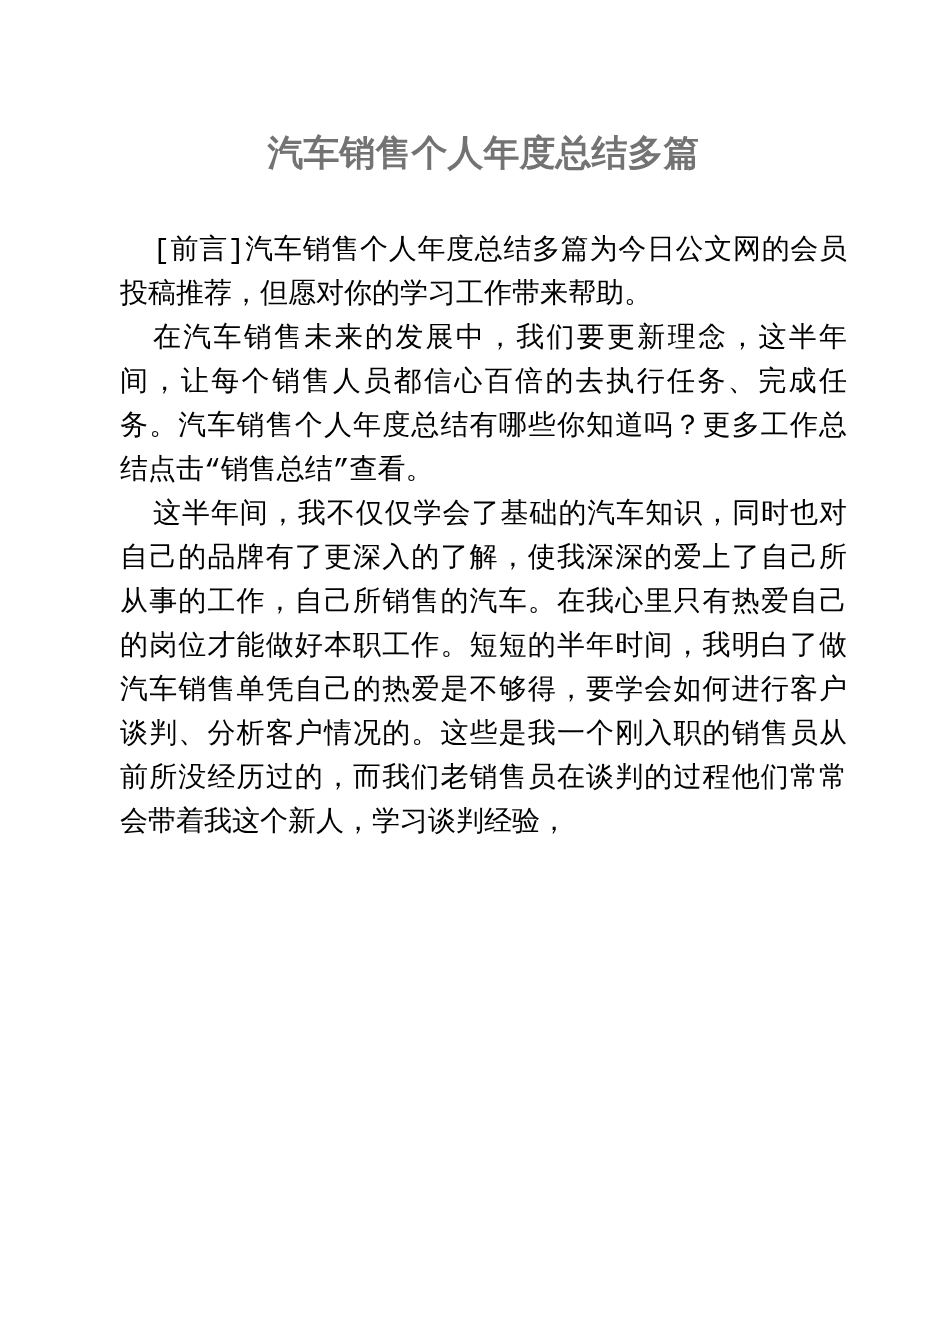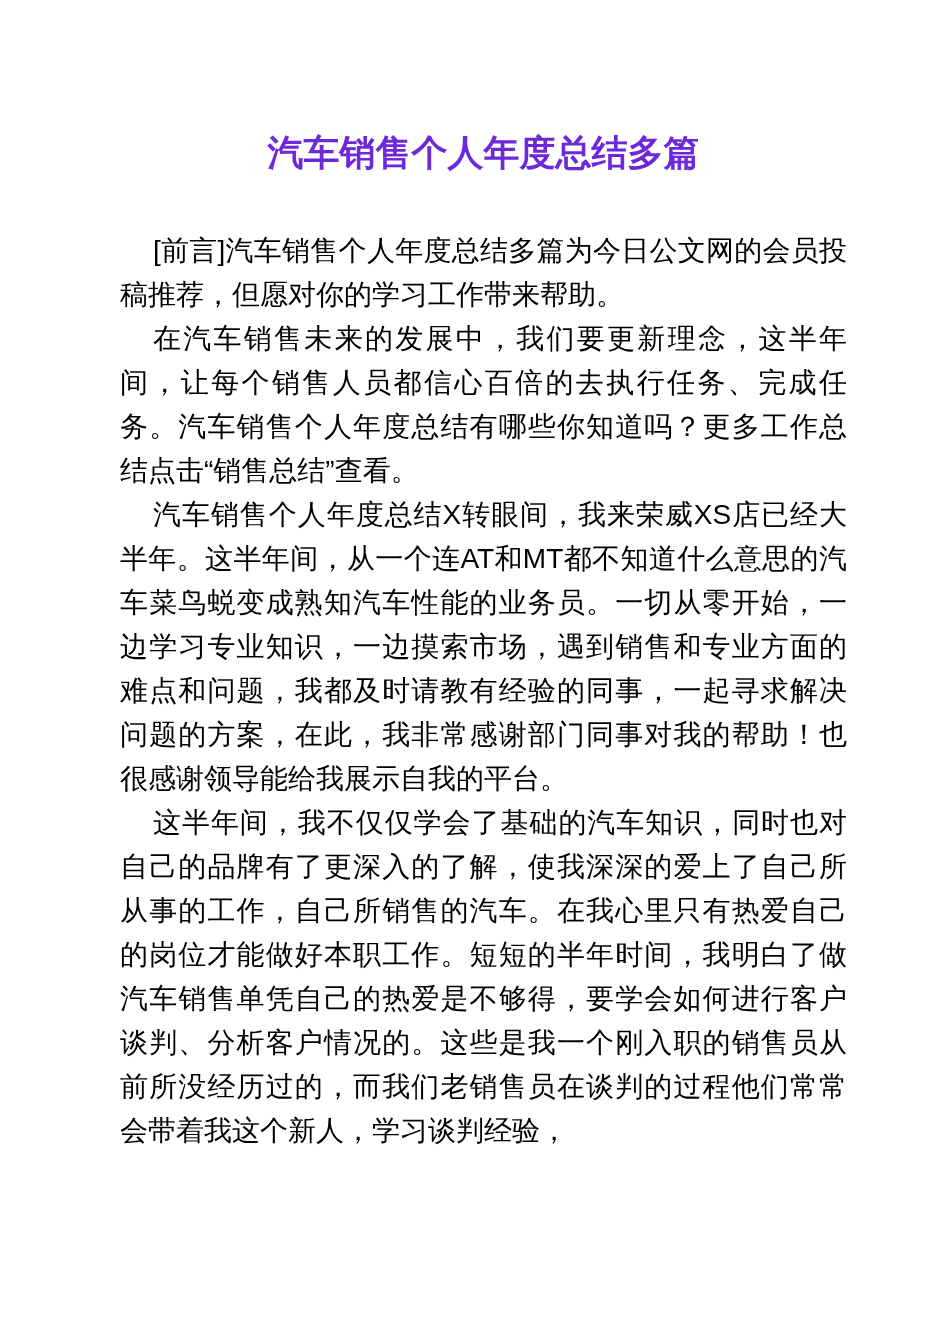--- a/index.html
+++ b/index.html
@@ -15,26 +15,26 @@
     overflow: hidden;
     color: #000000;
   }
   .doc-title {
     margin: 132px 103px 0 120px;
     text-align: center;
     font-family: "Liberation Serif", "DejaVu Serif", serif;
     font-weight: bold;
     font-size: 36px;
     line-height: 43px;
-    color: #6d28d9;
+    color: #737373;
     letter-spacing: 0px;
   }
   .doc-body {
     margin: 54px 103px 0 120px; 
-    font-family: Liberation Sans, sans-serif;
+    font-family: Liberation Mono, monospace;
     font-size: 28px;
     line-height: 44px;
     color: #000000;
     text-align: justify;
     text-justify: inter-character;
   }
   .doc-body p {
     margin: 0;
     padding: 0;
     text-indent: 33px;
@@ -43,16 +43,15 @@
 </style>
 </head>
 <body>
 
 <div class="page">
   <h1 class="doc-title">汽车销售个人年度总结多篇</h1>
 
   <div class="doc-body">
     <p>[前言]汽车销售个人年度总结多篇为今日公文网的会员投稿推荐，但愿对你的学习工作带来帮助。</p>
     <p>在汽车销售未来的发展中，我们要更新理念，这半年间，让每个销售人员都信心百倍的去执行任务、完成任务。汽车销售个人年度总结有哪些你知道吗？更多工作总结点击“销售总结”查看。</p>
-    <p>汽车销售个人年度总结X转眼间，我来荣威XS店已经大半年。这半年间，从一个连AT和MT都不知道什么意思的汽车菜鸟蜕变成熟知汽车性能的业务员。一切从零开始，一边学习专业知识，一边摸索市场，遇到销售和专业方面的难点和问题，我都及时请教有经验的同事，一起寻求解决问题的方案，在此，我非常感谢部门同事对我的帮助！也很感谢领导能给我展示自我的平台。</p>
     <p>这半年间，我不仅仅学会了基础的汽车知识，同时也对自己的品牌有了更深入的了解，使我深深的爱上了自己所从事的工作，自己所销售的汽车。在我心里只有热爱自己的岗位才能做好本职工作。短短的半年时间，我明白了做汽车销售单凭自己的热爱是不够得，要学会如何进行客户谈判、分析客户情况的。这些是我一个刚入职的销售员从前所没经历过的，而我们老销售员在谈判的过程他们常常会带着我这个新人，学习谈判经验，</p>
   </div>
 </div>
 
 </body></html>

